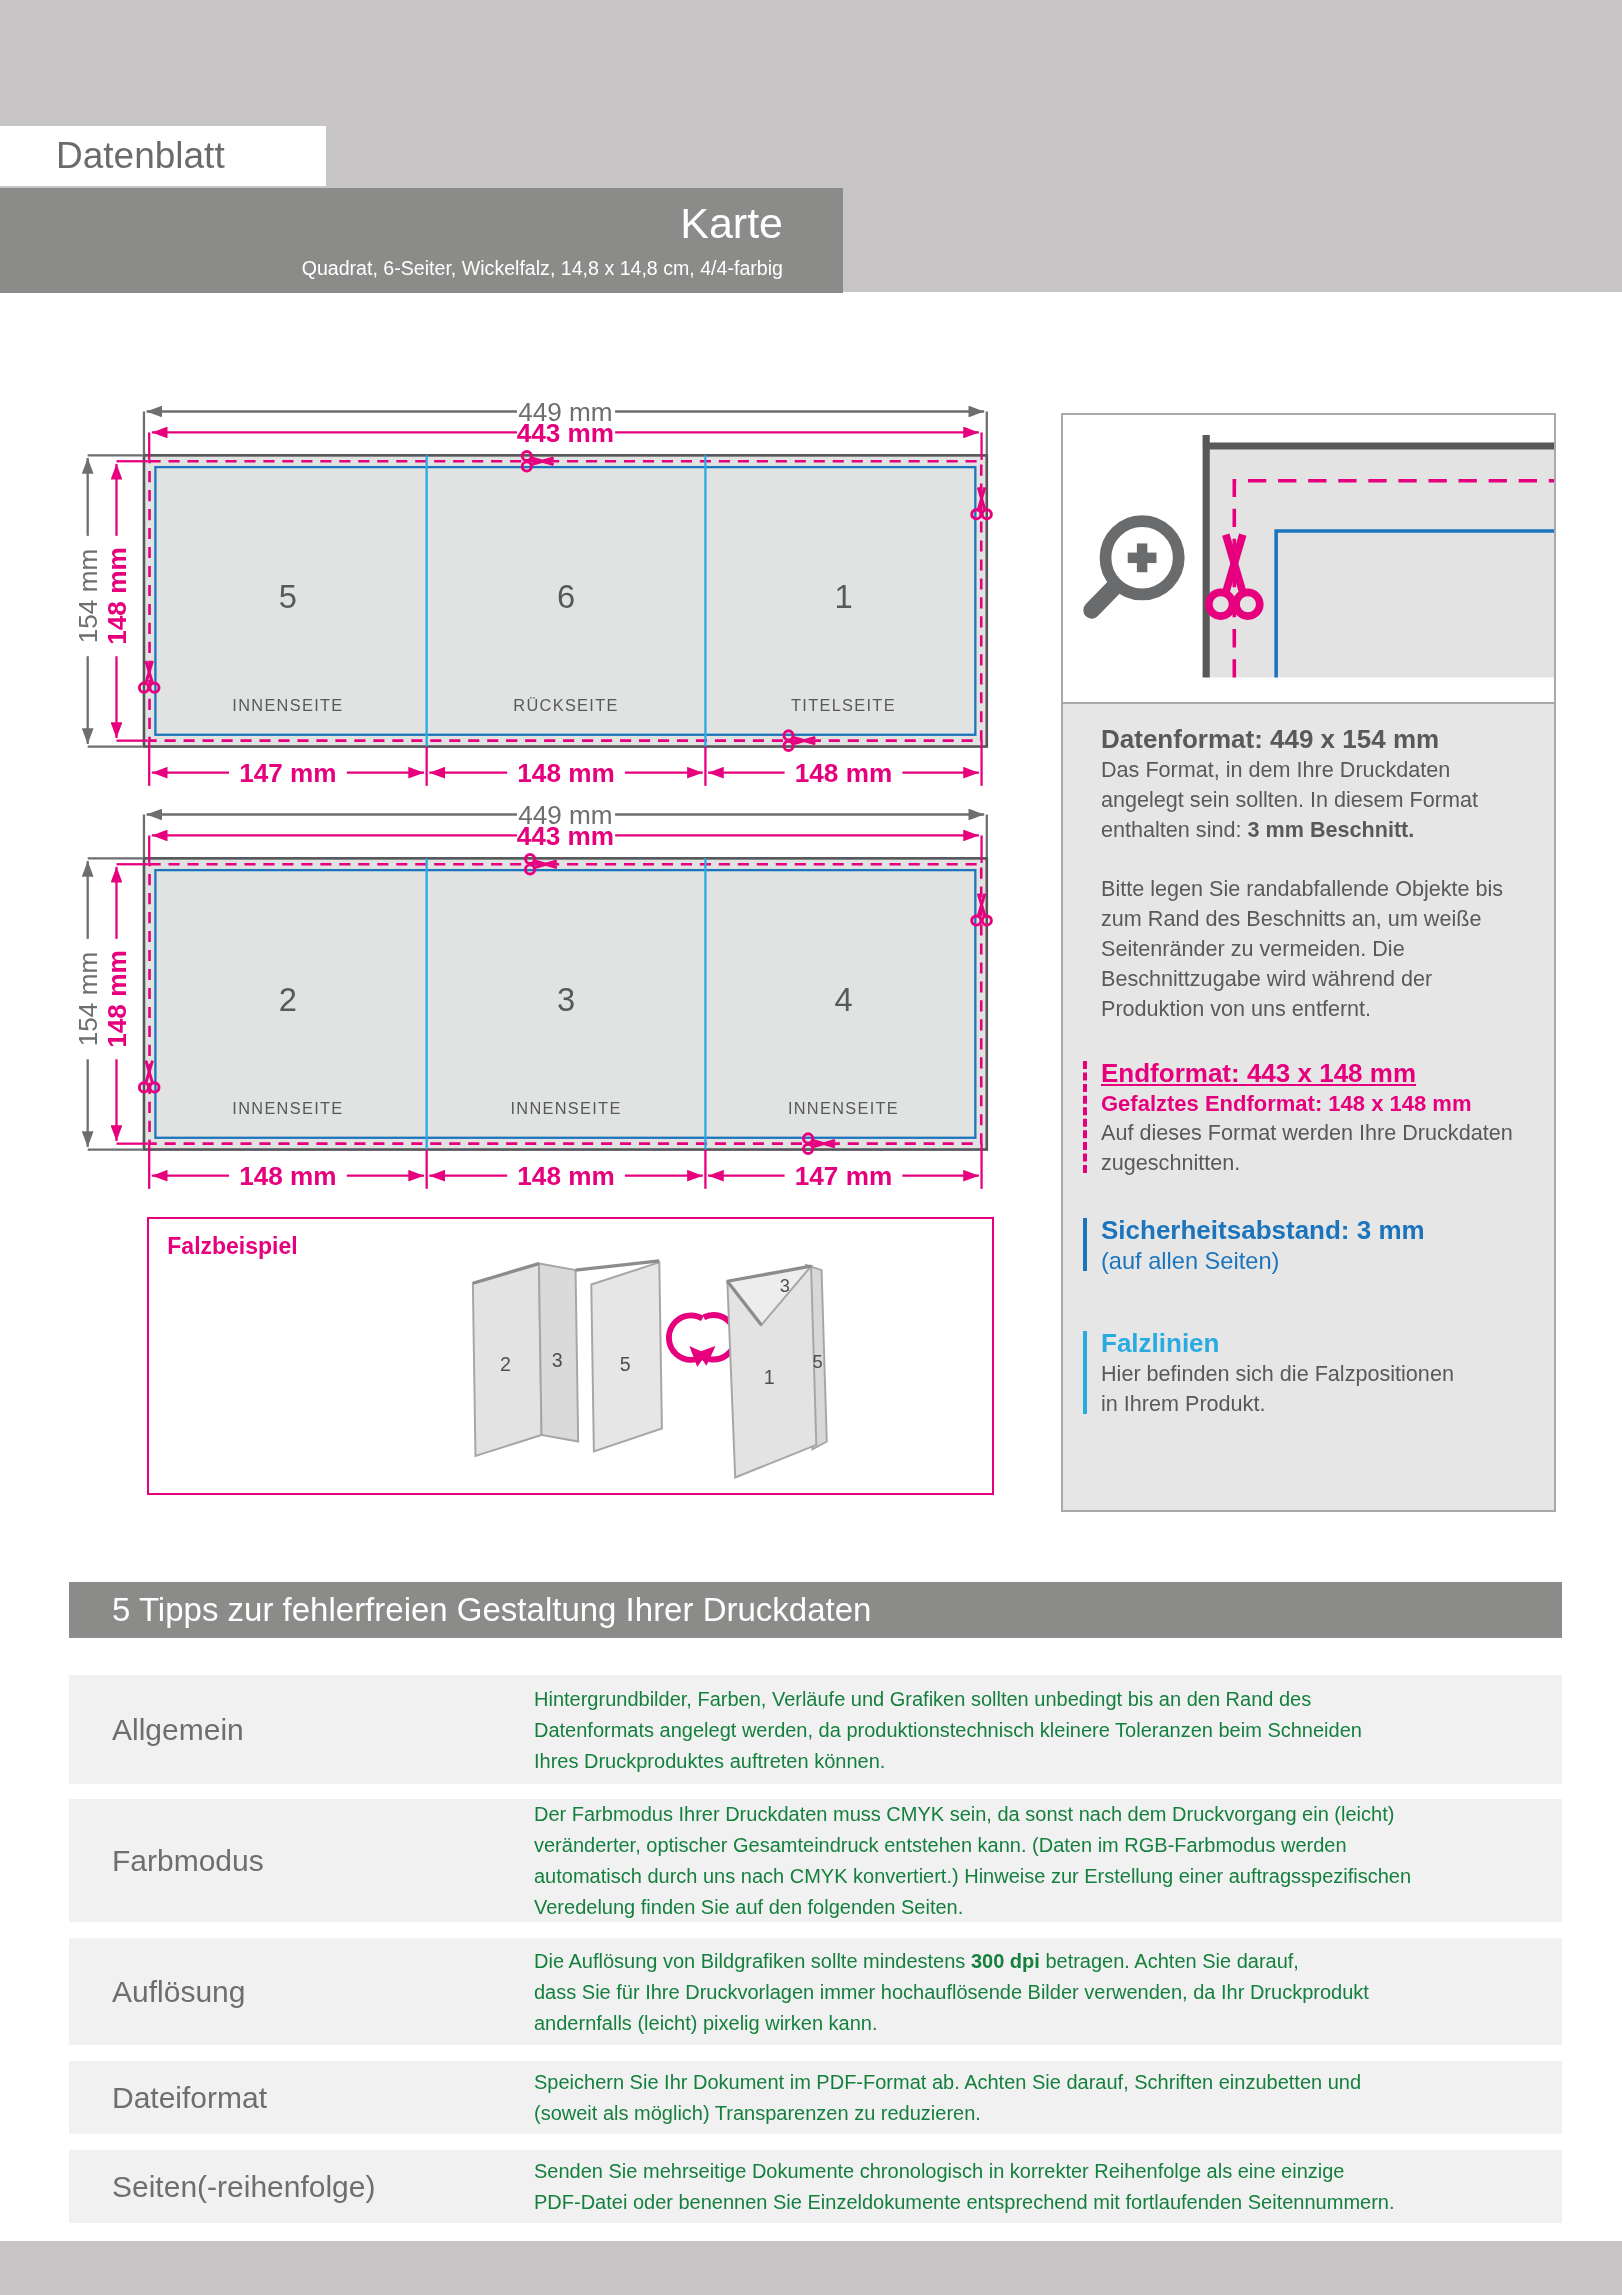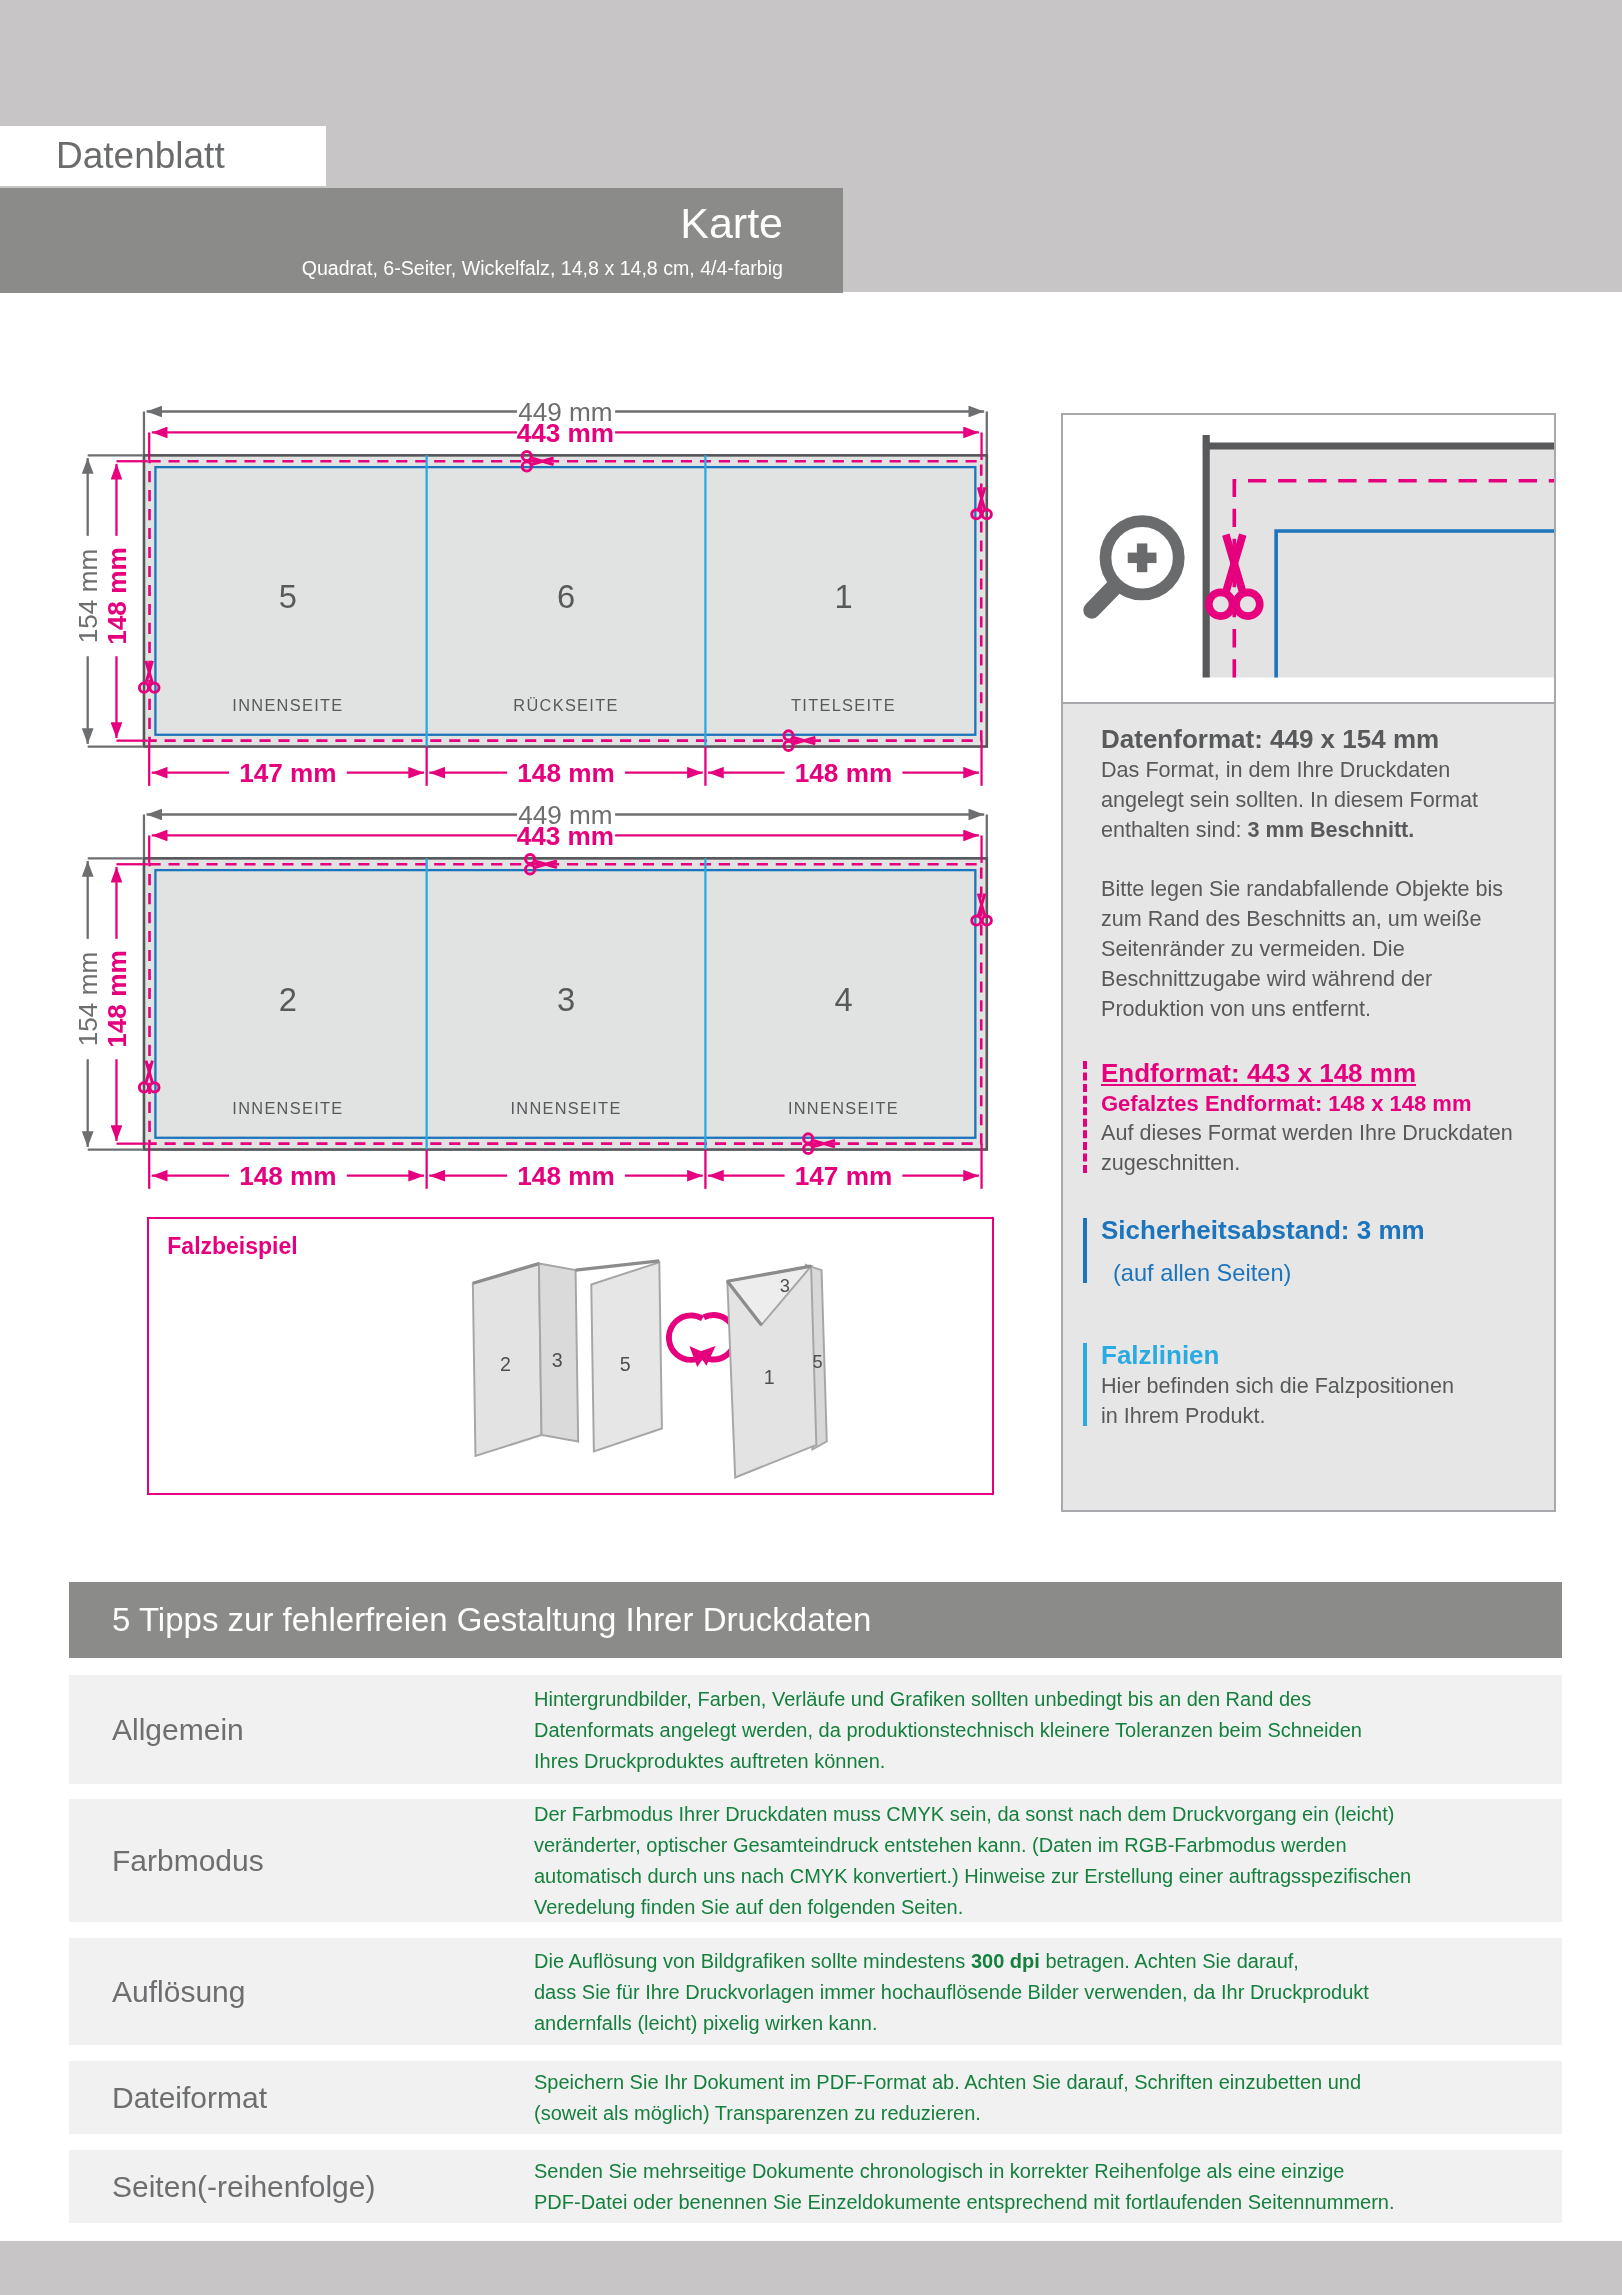--- a/index.html
+++ b/index.html
@@ -45,24 +45,24 @@
   .ip-p{margin:0 0 0 0;}
   .ip-sec{position:relative;}
   .mark{position:absolute;left:-18.3px;top:2.6px;bottom:5.2px;width:0;}
   .mark.dashedpink{border-left:4.6px dashed #e6007e;}
   .mark.solidblue{border-left:4.6px solid #1c75bc;}
   .mark.solidcyan{border-left:4.6px solid #29abe2;}
   .t-pink{color:#e6007e;text-decoration:underline;}
   .t-blue{color:#1c75bc;}
   .t-cyan{color:#29abe2;}
   .ip-sub-pink{font-size:22px;line-height:29px;font-weight:bold;color:#e6007e;margin:0;}
-  .ip-sub-blue{font-size:23.6px;line-height:30px;color:#1c75bc;margin:12px;}
-
-  
-  .tips-band{left:69px;top:1582px;width:1493px;height:76px;background:#8b8c89;
+  .ip-sub-blue{font-size:23.6px;line-height:30px;color:#1c75bc;margin:0;}
+
+  
+  .tips-band{left:69px;top:1582px;width:1493px;height:56px;background:#8b8c89;
         display:flex;align-items:center;}
   .tips-band span{color:#fff;font-size:33px;padding-left:43px;}
   .tip-row{left:69px;width:1493px;background:#f1f1f1;}
   .tip-label{position:absolute;left:43px;top:0;bottom:0;display:flex;align-items:center;
         font-size:30px;color:#6d6e70;}
   .tip-text{position:absolute;left:465px;top:50%;transform:translateY(-50%);
         font-size:20px;line-height:31px;color:#15803d;white-space:nowrap;}
   .footer-gray{left:0;top:2241px;width:1623px;height:54px;background:#c7c5c6;}
 </style>
 </head>

